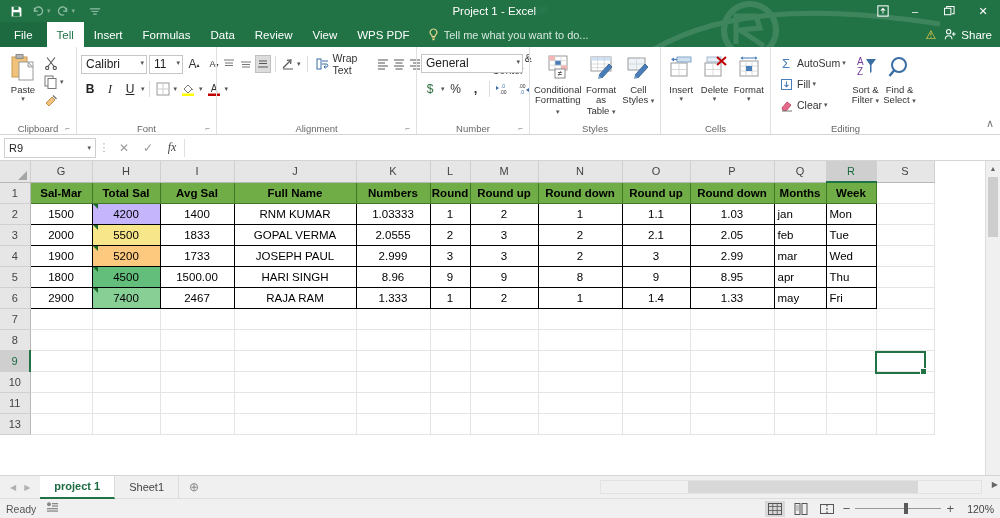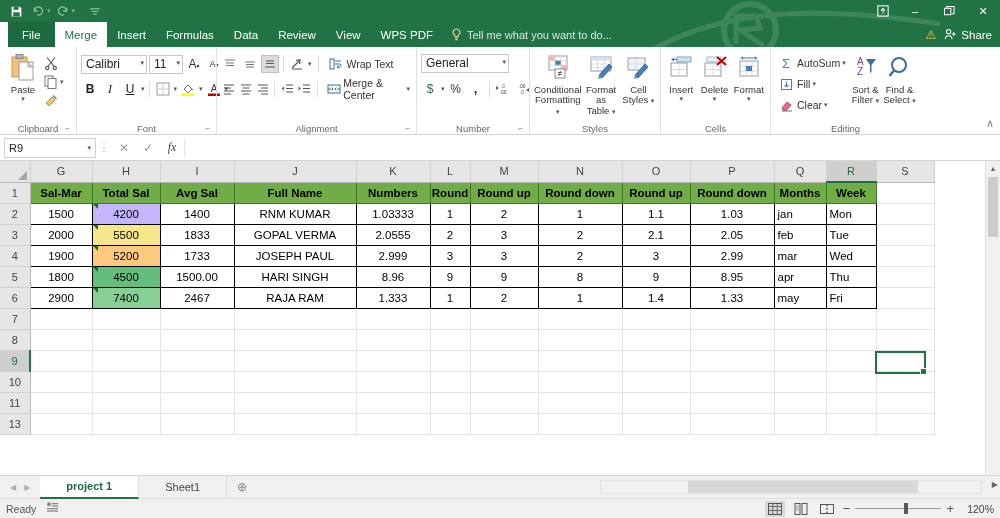--- a/index.html
+++ b/index.html
@@ -31,21 +31,21 @@
   .winbtns { margin-left: auto; display: flex; align-items: stretch; height: 22px; }
   .winbtn {
     width: 34px; display: flex; align-items: center; justify-content: center;
     color: #ffffff; font-size: 11px;
   }
   .winbtn.ribbonopt { width: 30px; font-size: 10px; }
 
   
   .tabbar {
     height: 25px; background: #217346; display: flex; align-items: flex-end;
-    position: relative; flex: 0 0 25px; margin-left: 8px;
+    position: relative; flex: 0 0 25px;
   }
   .tab {
     height: 25px; padding: 0 10px; display: flex; align-items: center;
     color: #ffffff; font-size: 11.5px; white-space: nowrap;
   }
   .tab.file { background: #1d6a41; padding: 0 14px; }
   .tab.active { background: #ffffff; color: #217346; font-weight: 400; }
   .tellme {
     display: flex; align-items: center; gap: 4px; margin-left: 8px;
     color: #d6e8de; font-size: 11px; height: 25px;
@@ -171,21 +171,21 @@
   .vsb-arrow { height: 15px; display: flex; align-items: center; justify-content: center; font-size: 7px; color: #666; background: #f0f0f0; }
   .vsb-thumb { position: absolute; left: 2px; right: 2px; top: 16px; height: 60px; background: #cdcdcd; }
 
   
   .sheetbar {
     height: 23px; background: #f0f0f0; display: flex; align-items: center; flex: 0 0 23px;
     border-top: 1px solid #d4d4d4; position: relative;
   }
   .navarrows { display: flex; gap: 8px; padding: 0 10px; color: #b0b0b0; font-size: 8px; }
   .stab {
-    font-size: 11px; padding: 0 26px; height: 23px; display: flex; align-items: center;
+    font-size: 11px; padding: 0 14px; height: 23px; display: flex; align-items: center;
     color: #444; border-right: 1px solid #dcdcdc;
   }
   .stab.active { background: #fff; color: #1d6a41; font-weight: bold; border-bottom: 2px solid #217346; }
   .addsheet { margin-left: 10px; color: #888; font-size: 12px; }
   .hscroll { margin-left: auto; display: flex; align-items: center; height: 23px; position: relative; width: 400px; }
   .hsb-track { position: absolute; left: 0; right: 18px; top: 4px; height: 14px; background: #f0f0f0; border: 1px solid #e2e2e2; }
   .hsb-thumb { position: absolute; left: 88px; top: 5px; width: 230px; height: 12px; background: #d8d8d8; }
   .hsb-arrow { position: absolute; right: 2px; top: 4px; font-size: 8px; color: #666; }
 
   
@@ -229,41 +229,44 @@
             <path d="M13 3 L13 7.4 L9 7" stroke="#8fbda4" stroke-width="1.6" fill="none"></path>
           </svg>
       </div>
       <span class="qat-caret">▾</span>
       <div class="qat-btn dim" style="margin-left:8px;">
         <svg width="12" height="9" viewBox="0 0 14 10">
             <path d="M1 2h12M3 5h8M5 8h4" stroke="#8fbda4" stroke-width="1.3"></path>
           </svg>
       </div>
     </div>
+    <div class="title-text">
+      <span>Project 1 - Excel</span><span class="blur">(P</span>
+    </div>
     <div class="winbtns">
       <div class="winbtn ribbonopt">
         <svg width="12" height="12" viewBox="0 0 14 14">
             <rect x="1" y="1" width="12" height="12" fill="none" stroke="#fff" stroke-width="1.2"></rect>
             <path d="M7 10V4M4.5 6.5L7 4l2.5 2.5" stroke="#fff" stroke-width="1.2" fill="none"></path>
           </svg>
       </div>
       <div class="winbtn">–</div>
       <div class="winbtn">
         <svg width="11" height="11" viewBox="0 0 12 12">
             <rect x="0.5" y="2.5" width="7" height="7" fill="none" stroke="#fff" stroke-width="1.1"></rect>
             <path d="M3 2.5V0.5h8v8H8.5" fill="none" stroke="#fff" stroke-width="1.1"></path>
           </svg>
       </div>
       <div class="winbtn">✕</div>
     </div>
   </div>
 
   <div class="tabbar">
     <div class="tab file">File</div>
-    <div class="tab active">Merge</div>
+    <div class="tab active">Tell</div>
     <div class="tab">Insert</div>
     <div class="tab">Formulas</div>
     <div class="tab">Data</div>
     <div class="tab">Review</div>
     <div class="tab">View</div>
     <div class="tab">WPS PDF</div>
     <div class="tellme">
       <span class="bulb">
         <svg width="11" height="13" viewBox="0 0 11 13">
             <path d="M5.5 1a3.3 3.3 0 0 1 2 6c-.5.5-.6 1-.6 1.6H4.1c0-.6-.1-1.1-.6-1.6a3.3 3.3 0 0 1 2-6z" fill="none" stroke="#e8d98a" stroke-width="1.1"></path>
@@ -376,21 +379,21 @@
           <span class="caret">▾</span>
         </div>
       </div>
       <div class="grp-label">
         <span>Font</span>
         <span class="launcher">⌐</span>
       </div>
     </div>
 
     <div class="grp" style="width:200px;">
-      <div class="grp-body" style="flex-direction:column;gap:3px;padding-top:4px;">
+      <div class="grp-body" style="gap:3px;padding-top:4px;">
         <div class="smallrow">
           <span class="ibox">
               <svg width="14" height="14" viewBox="0 0 14 14">
                 <path d="M2 3h10M3 6h8M3 8.5h8" stroke="#777" stroke-width="1.2"></path>
               </svg>
             </span>
           <span class="ibox">
               <svg width="14" height="14" viewBox="0 0 14 14">
                 <path d="M2 5h10M3 7.5h8M3 10h8" stroke="#777" stroke-width="1.2"></path>
               </svg>
@@ -466,21 +469,21 @@
       </div>
       <div class="grp-label">
         <span>Alignment</span>
         <span class="launcher">⌐</span>
       </div>
     </div>
 
     <div class="grp" style="width:113px;">
       <div class="grp-body" style="flex-direction:column;gap:5px;padding-top:4px;">
         <span class="inputwrap">
-          <input class="ribinput" style="width: 88px;" readonly="" value="General">
+          <input class="ribinput" style="width: 102px;" readonly="" value="General">
           <span class="dd">▾</span>
         </span>
         <div class="smallrow">
           <span class="ibox" style="font-size:12px;color:#2a6e3f;">$</span>
           <span class="caret">▾</span>
           <span class="ibox" style="font-size:12px;color:#333;">%</span>
           <span class="ibox" style="font-size:13px;color:#333;font-weight:bold;">,</span>
           <span style="width:1px;height:16px;background:#ddd;margin:0 2px;"></span>
           <span class="ibox">
               <svg width="16" height="14" viewBox="0 0 16 14">

